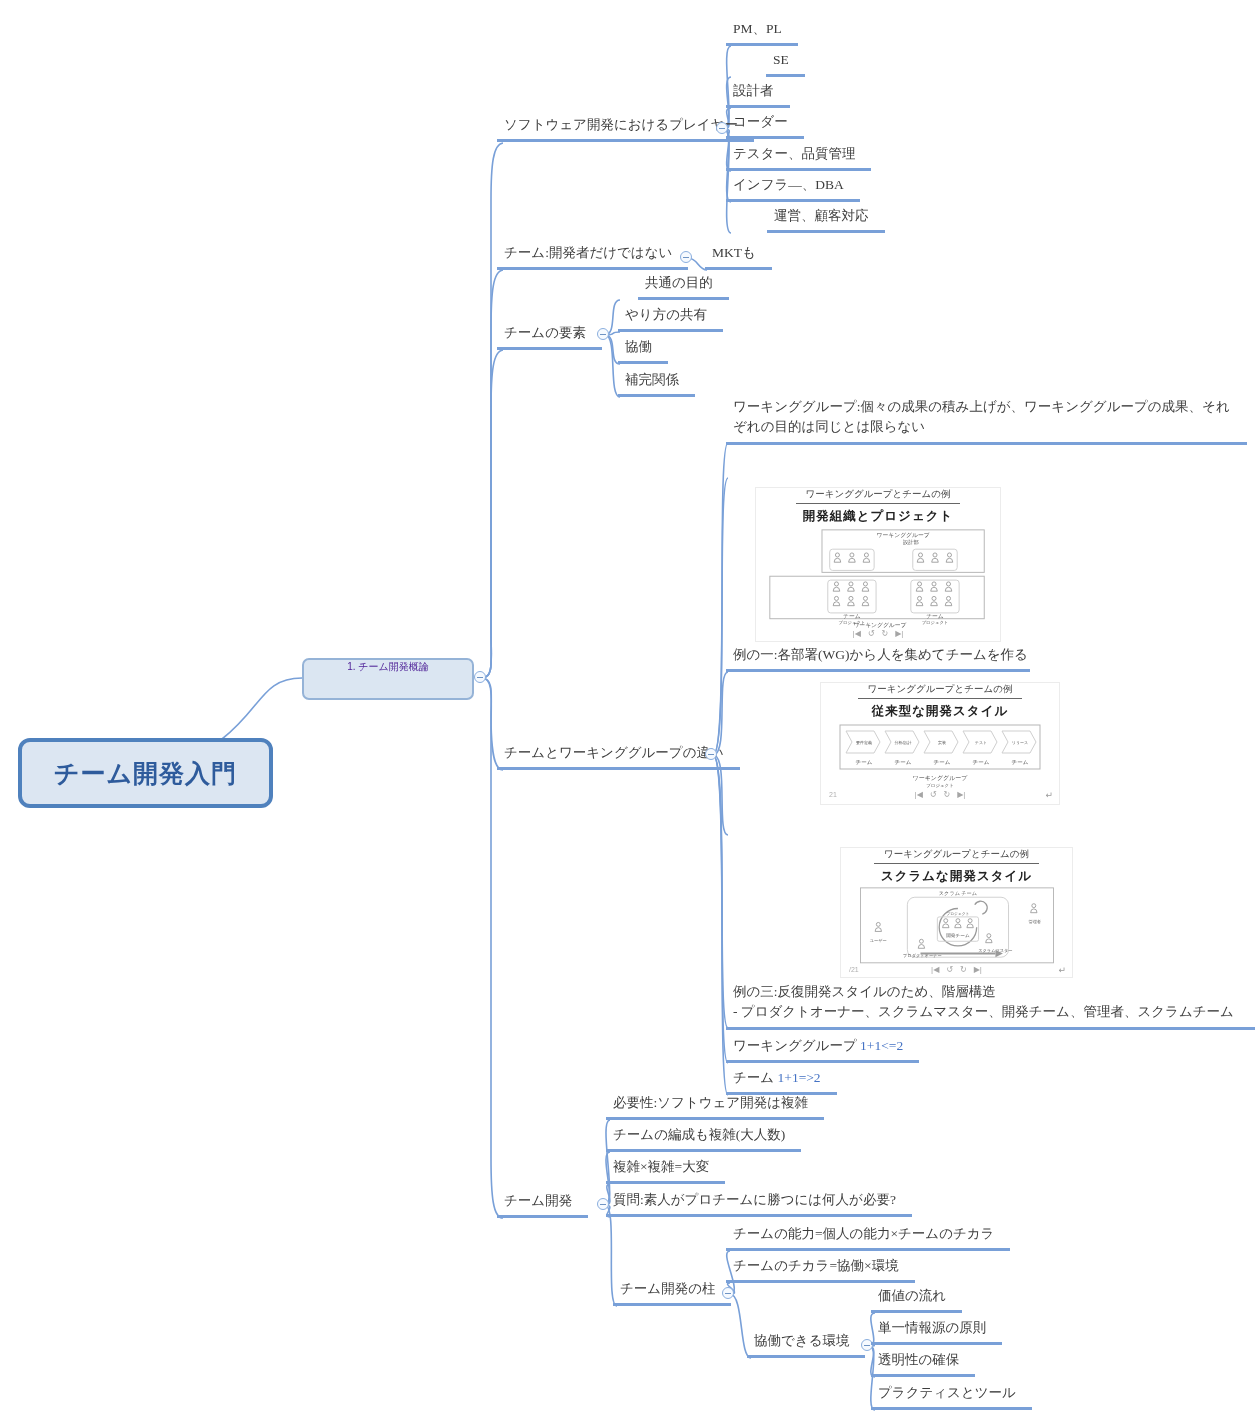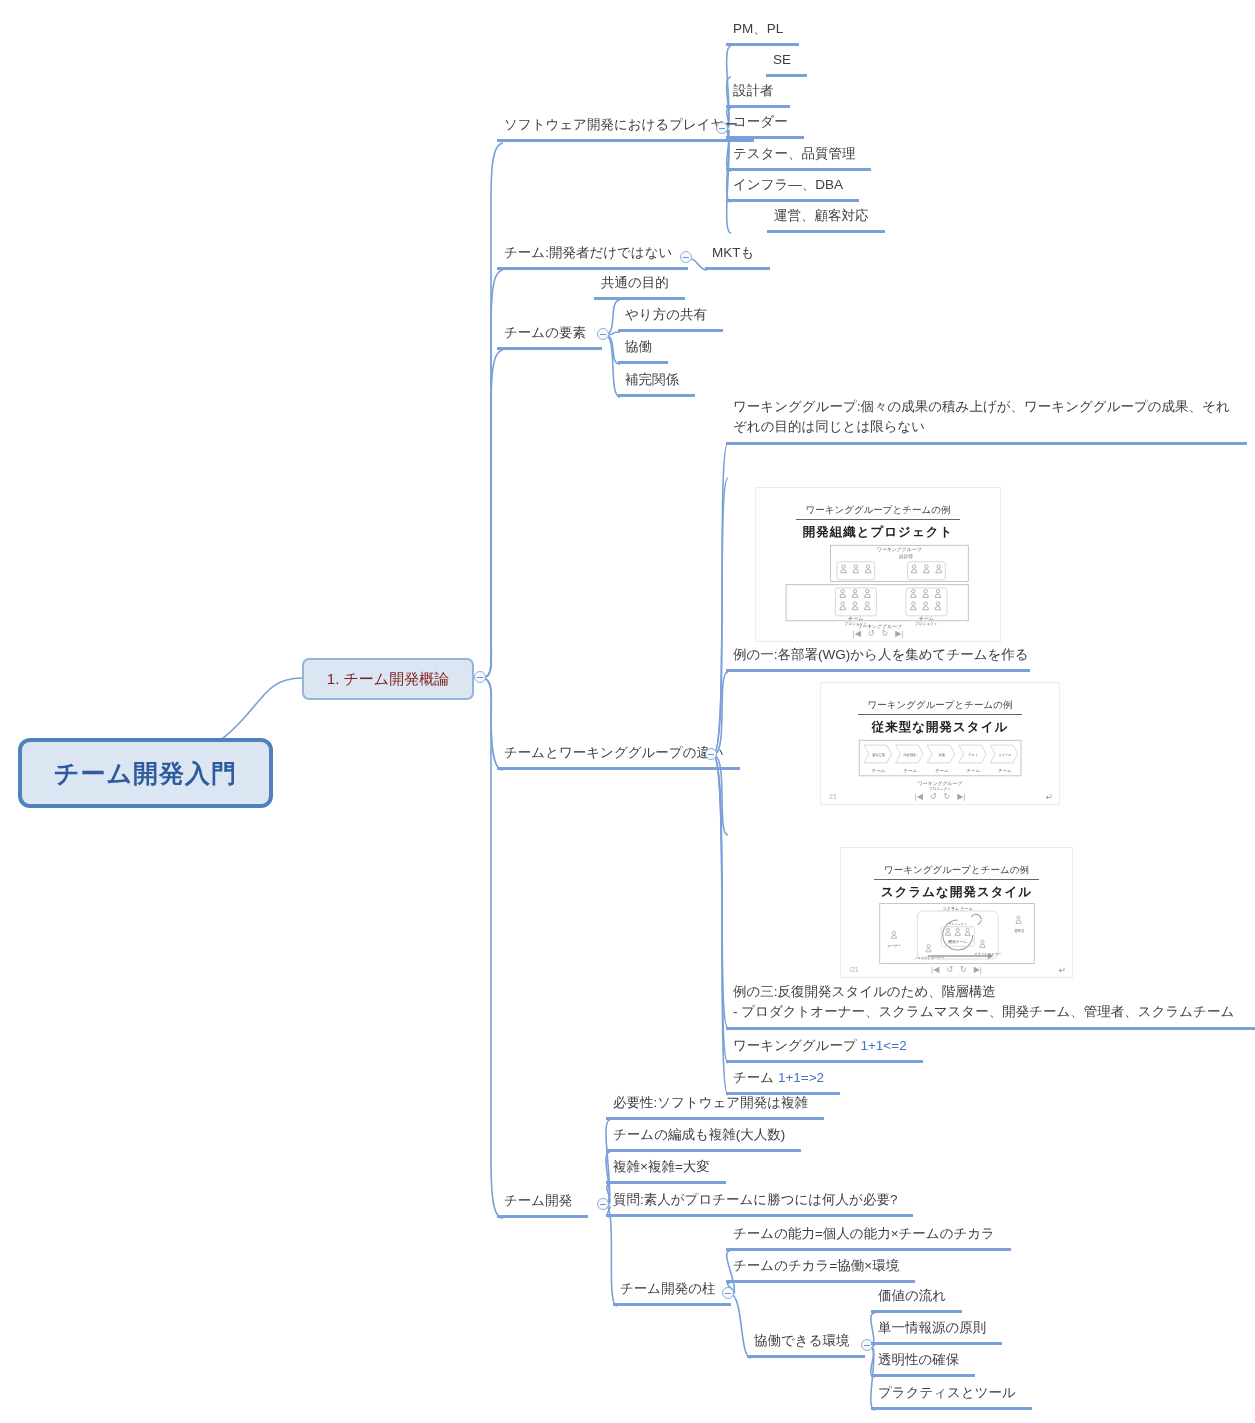--- a/index.html
+++ b/index.html
@@ -3,40 +3,40 @@
 <meta charset="utf-8">
 <style>
   html,body{margin:0;padding:0;background:#fff;}
   .canvas{position:relative;width:1255px;height:1423px;background:#fff;overflow:hidden;
           font-family:"Liberation Sans","DejaVu Sans",sans-serif;color:#3d3d3d;}
   svg.links{position:absolute;left:0;top:0;width:1255px;height:1423px;pointer-events:none;}
   svg.links path{fill:none;stroke:#79a0d8;stroke-width:1.6px;}
 
   
   .tnode{position:absolute;font-size:13.5px;line-height:18px;white-space:nowrap;
-         padding:0 16px 5px 7px;border-bottom:3px solid #79a0d8;box-sizing:border-box;}
+         padding:0 16px 5px 7px;border-bottom:3px solid #79a0d8;box-sizing:border-box;font-family:Liberation Serif, serif;}
   .tnode.wrap{white-space:normal;}
   .blue{color:#4472c4;}
 
   
   .rootbox{position:absolute;left:18px;top:738px;width:247px;height:62px;background:#dce6f2;
            border:4px solid #4f81bd;border-radius:12px;display:flex;align-items:center;justify-content:center;
            font-size:25px;font-weight:bold;color:#2e5b9c;letter-spacing:1px;}
   .mainbox{position:absolute;left:302px;top:658px;width:168px;height:38px;background:#dbe6f2;
-           border:2px solid #95b3d7;border-radius:7px;display:flex;align-items:center;justify-content:center;
-           font-size:15px;color:#7f1d1d;}
+           border:2px solid #95b3d7;border-radius:7px;display:flex;justify-content:center;
+           font-size:10px;color:#4c1d95;}
 
   
   .collapse{position:absolute;width:12px;height:12px;border:1px solid #8aaede;border-radius:50%;
             background:#f6faff;box-sizing:border-box;}
   .collapse::after{content:"";position:absolute;left:2px;right:2px;top:4.5px;height:1px;background:#6f94c4;}
 
   
   .card{position:absolute;background:#fff;border:1px solid #ececec;box-sizing:border-box;
-        display:flex;flex-direction:column;align-items:center;padding:16px 4px 2px 4px;}
+        display:flex;flex-direction:column;align-items:center;padding:0 4px 2px 4px;}
   .card .hdr{font-size:9.5px;color:#444;border-bottom:1px solid #666;padding:0 10px 2px 10px;}
   .card .ttl{font-size:12.5px;color:#222;font-weight:bold;margin:4px 0 1px 0;letter-spacing:1px;}
   .dgm{stroke:#b5b5b5;fill:none;}
   .dgm2{stroke:#cfcfcf;fill:none;}
   text.lab{fill:#555;}
   .slidebar{position:relative;width:100%;height:11px;display:flex;align-items:center;justify-content:center;
             gap:7px;color:#a5a5a5;font-size:8px;line-height:10px;}
   .slidebar .page{position:absolute;left:4px;font-size:7px;color:#b0b0b0;}
   .slidebar .ret{position:absolute;right:2px;font-size:9px;color:#9a9a9a;}
 </style>
@@ -128,21 +128,21 @@
   <div class="tnode" style="left:497px;top:244px">
     <span>チーム:開発者だけではない</span>
   </div>
   <div class="collapse" style="left:680px;top:251px"></div>
   <div class="tnode" style="left:705px;top:244px"><span>MKTも</span></div>
 
   <div class="tnode" style="left:497px;top:324px">
     <span>チームの要素</span>
   </div>
   <div class="collapse" style="left:597px;top:328px"></div>
-  <div class="tnode" style="left:594px;top:274px"><span>共通の目的</span></div>
+  <div class="tnode" style="left:638px;top:274px"><span>共通の目的</span></div>
   <div class="tnode" style="left:618px;top:306px"><span>やり方の共有</span></div>
   <div class="tnode" style="left:618px;top:338px"><span>協働</span></div>
   <div class="tnode" style="left:618px;top:371px"><span>補完関係</span></div>
 
   <div class="tnode" style="left:497px;top:744px">
     <span>チームとワーキンググループの違い</span>
   </div>
   <div class="collapse" style="left:705px;top:748px"></div>
 
   <div class="tnode wrap" style="left:726px;top:397px;width:521px;line-height:20px">

